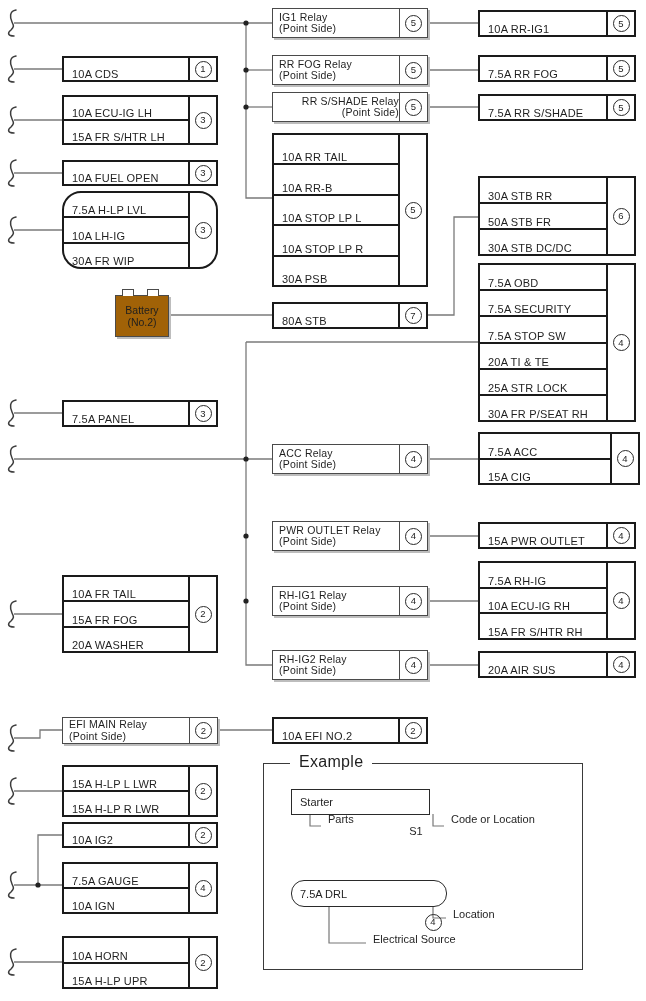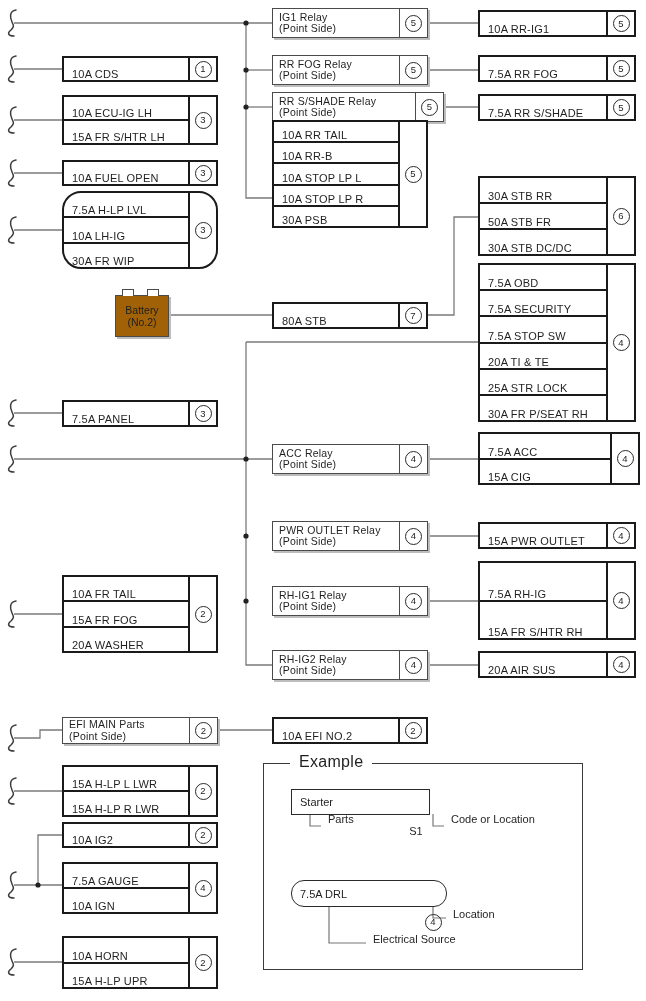--- a/index.html
+++ b/index.html
@@ -176,21 +176,21 @@
             <span>20A WASHER</span>
           </div>
         </div>
         <div class="codecol">
           <span class="circ">2</span>
         </div>
       </div>
       <div class="box relay" style="left: 62px; top: 717px; width: 156px; height: 27px;">
         <div class="rows">
           <div class="rcell">
-            <div>EFI MAIN Parts</div>
+            <div>EFI MAIN Relay</div>
             <div>(Point Side)</div>
           </div>
         </div>
         <div class="codecol">
           <span class="circ">2</span>
         </div>
       </div>
       <div class="box fuse" style="left: 62px; top: 765px; width: 156px; height: 52px;">
         <div class="rows">
           <div class="row">
@@ -255,32 +255,32 @@
         <div class="rows">
           <div class="rcell">
             <div>RR FOG Relay</div>
             <div>(Point Side)</div>
           </div>
         </div>
         <div class="codecol">
           <span class="circ">5</span>
         </div>
       </div>
-      <div class="box relay" style="left: 272px; top: 92px; width: 172px; height: 30px;">
+      <div class="box relay" style="left: 272px; top: 92px; width: 156px; height: 30px; text-align: right;">
         <div class="rows">
           <div class="rcell">
             <div>RR S/SHADE Relay</div>
             <div>(Point Side)</div>
           </div>
         </div>
         <div class="codecol">
           <span class="circ">5</span>
         </div>
       </div>
-      <div class="box fuse" style="left: 272px; top: 120px; width: 156px; height: 108px;">
+      <div class="box fuse" style="left: 272px; top: 133px; width: 156px; height: 154px;">
         <div class="rows">
           <div class="row">
             <span>10A RR TAIL</span>
           </div>
           <div class="row">
             <span>10A RR-B</span>
           </div>
           <div class="row">
             <span>10A STOP LP L</span>
           </div>
@@ -450,20 +450,23 @@
           </div>
         </div>
         <div class="codecol">
           <span class="circ">4</span>
         </div>
       </div>
       <div class="box fuse" style="left: 478px; top: 561px; width: 158px; height: 79px;">
         <div class="rows">
           <div class="row">
             <span>7.5A RH-IG</span>
+          </div>
+          <div class="row">
+            <span>10A ECU-IG RH</span>
           </div>
           <div class="row">
             <span>15A FR S/HTR RH</span>
           </div>
         </div>
         <div class="codecol">
           <span class="circ">4</span>
         </div>
       </div>
       <div class="box fuse" style="left: 478px; top: 651px; width: 158px; height: 27px;">

